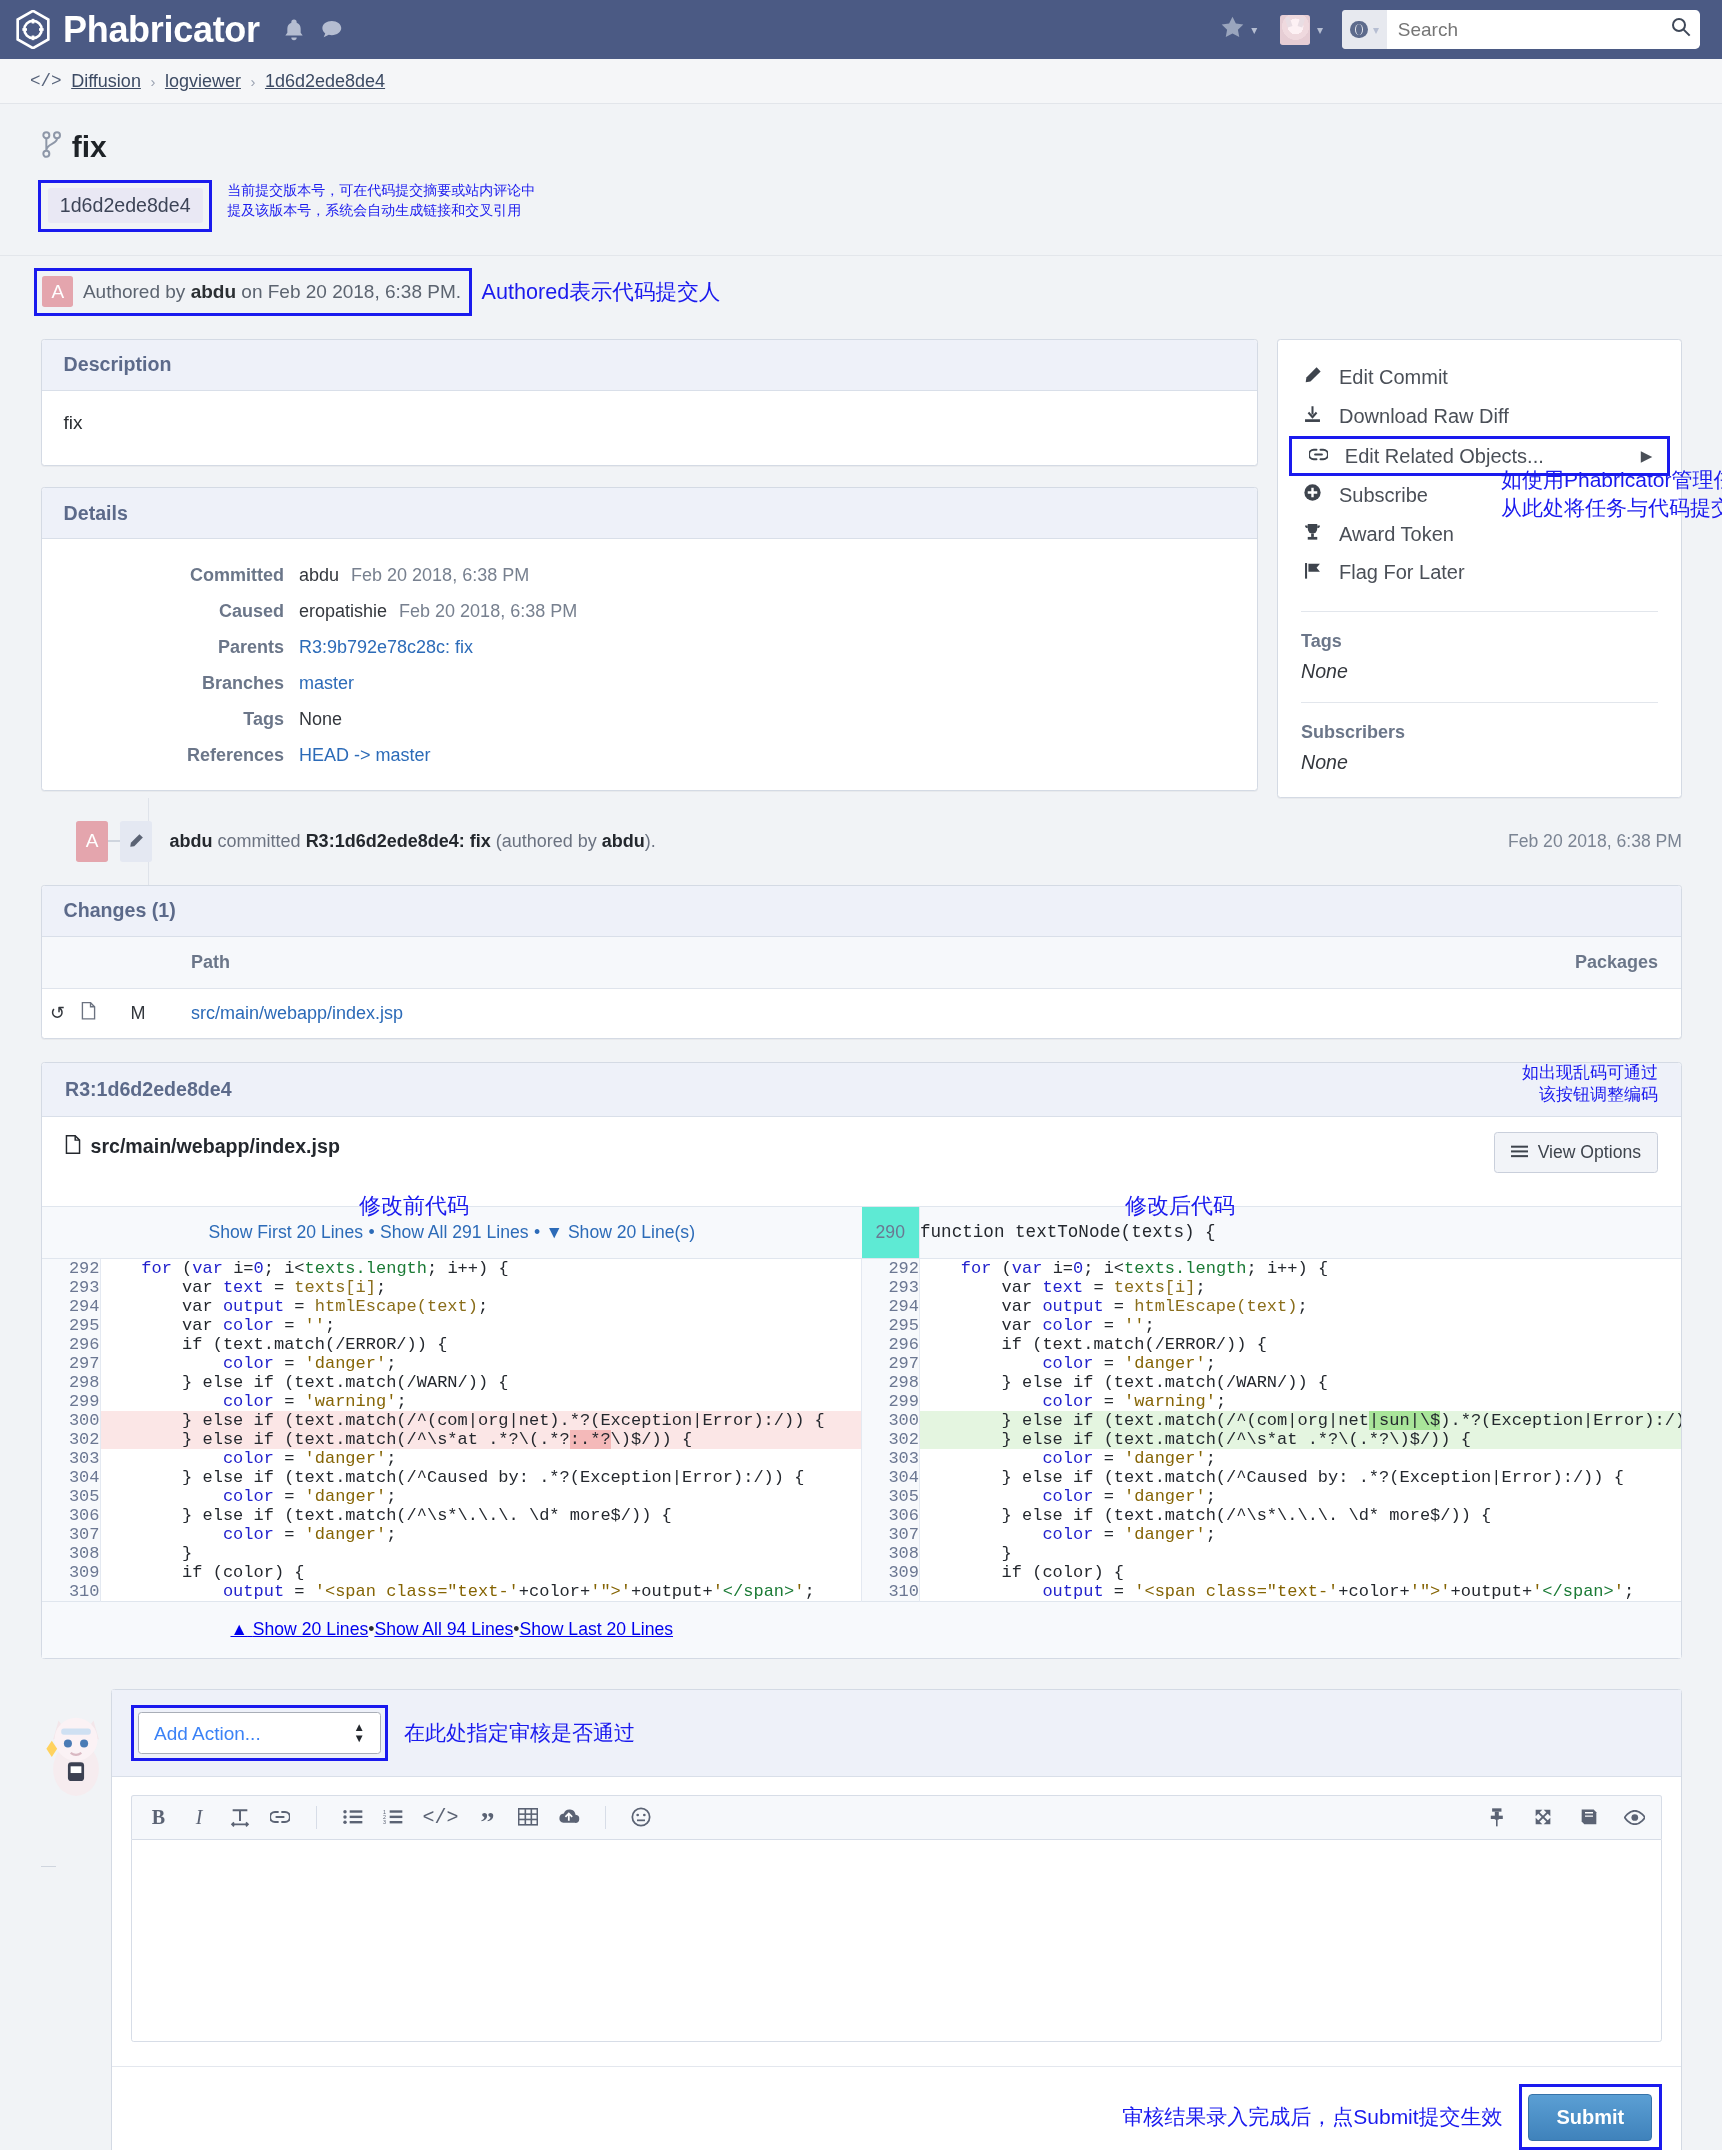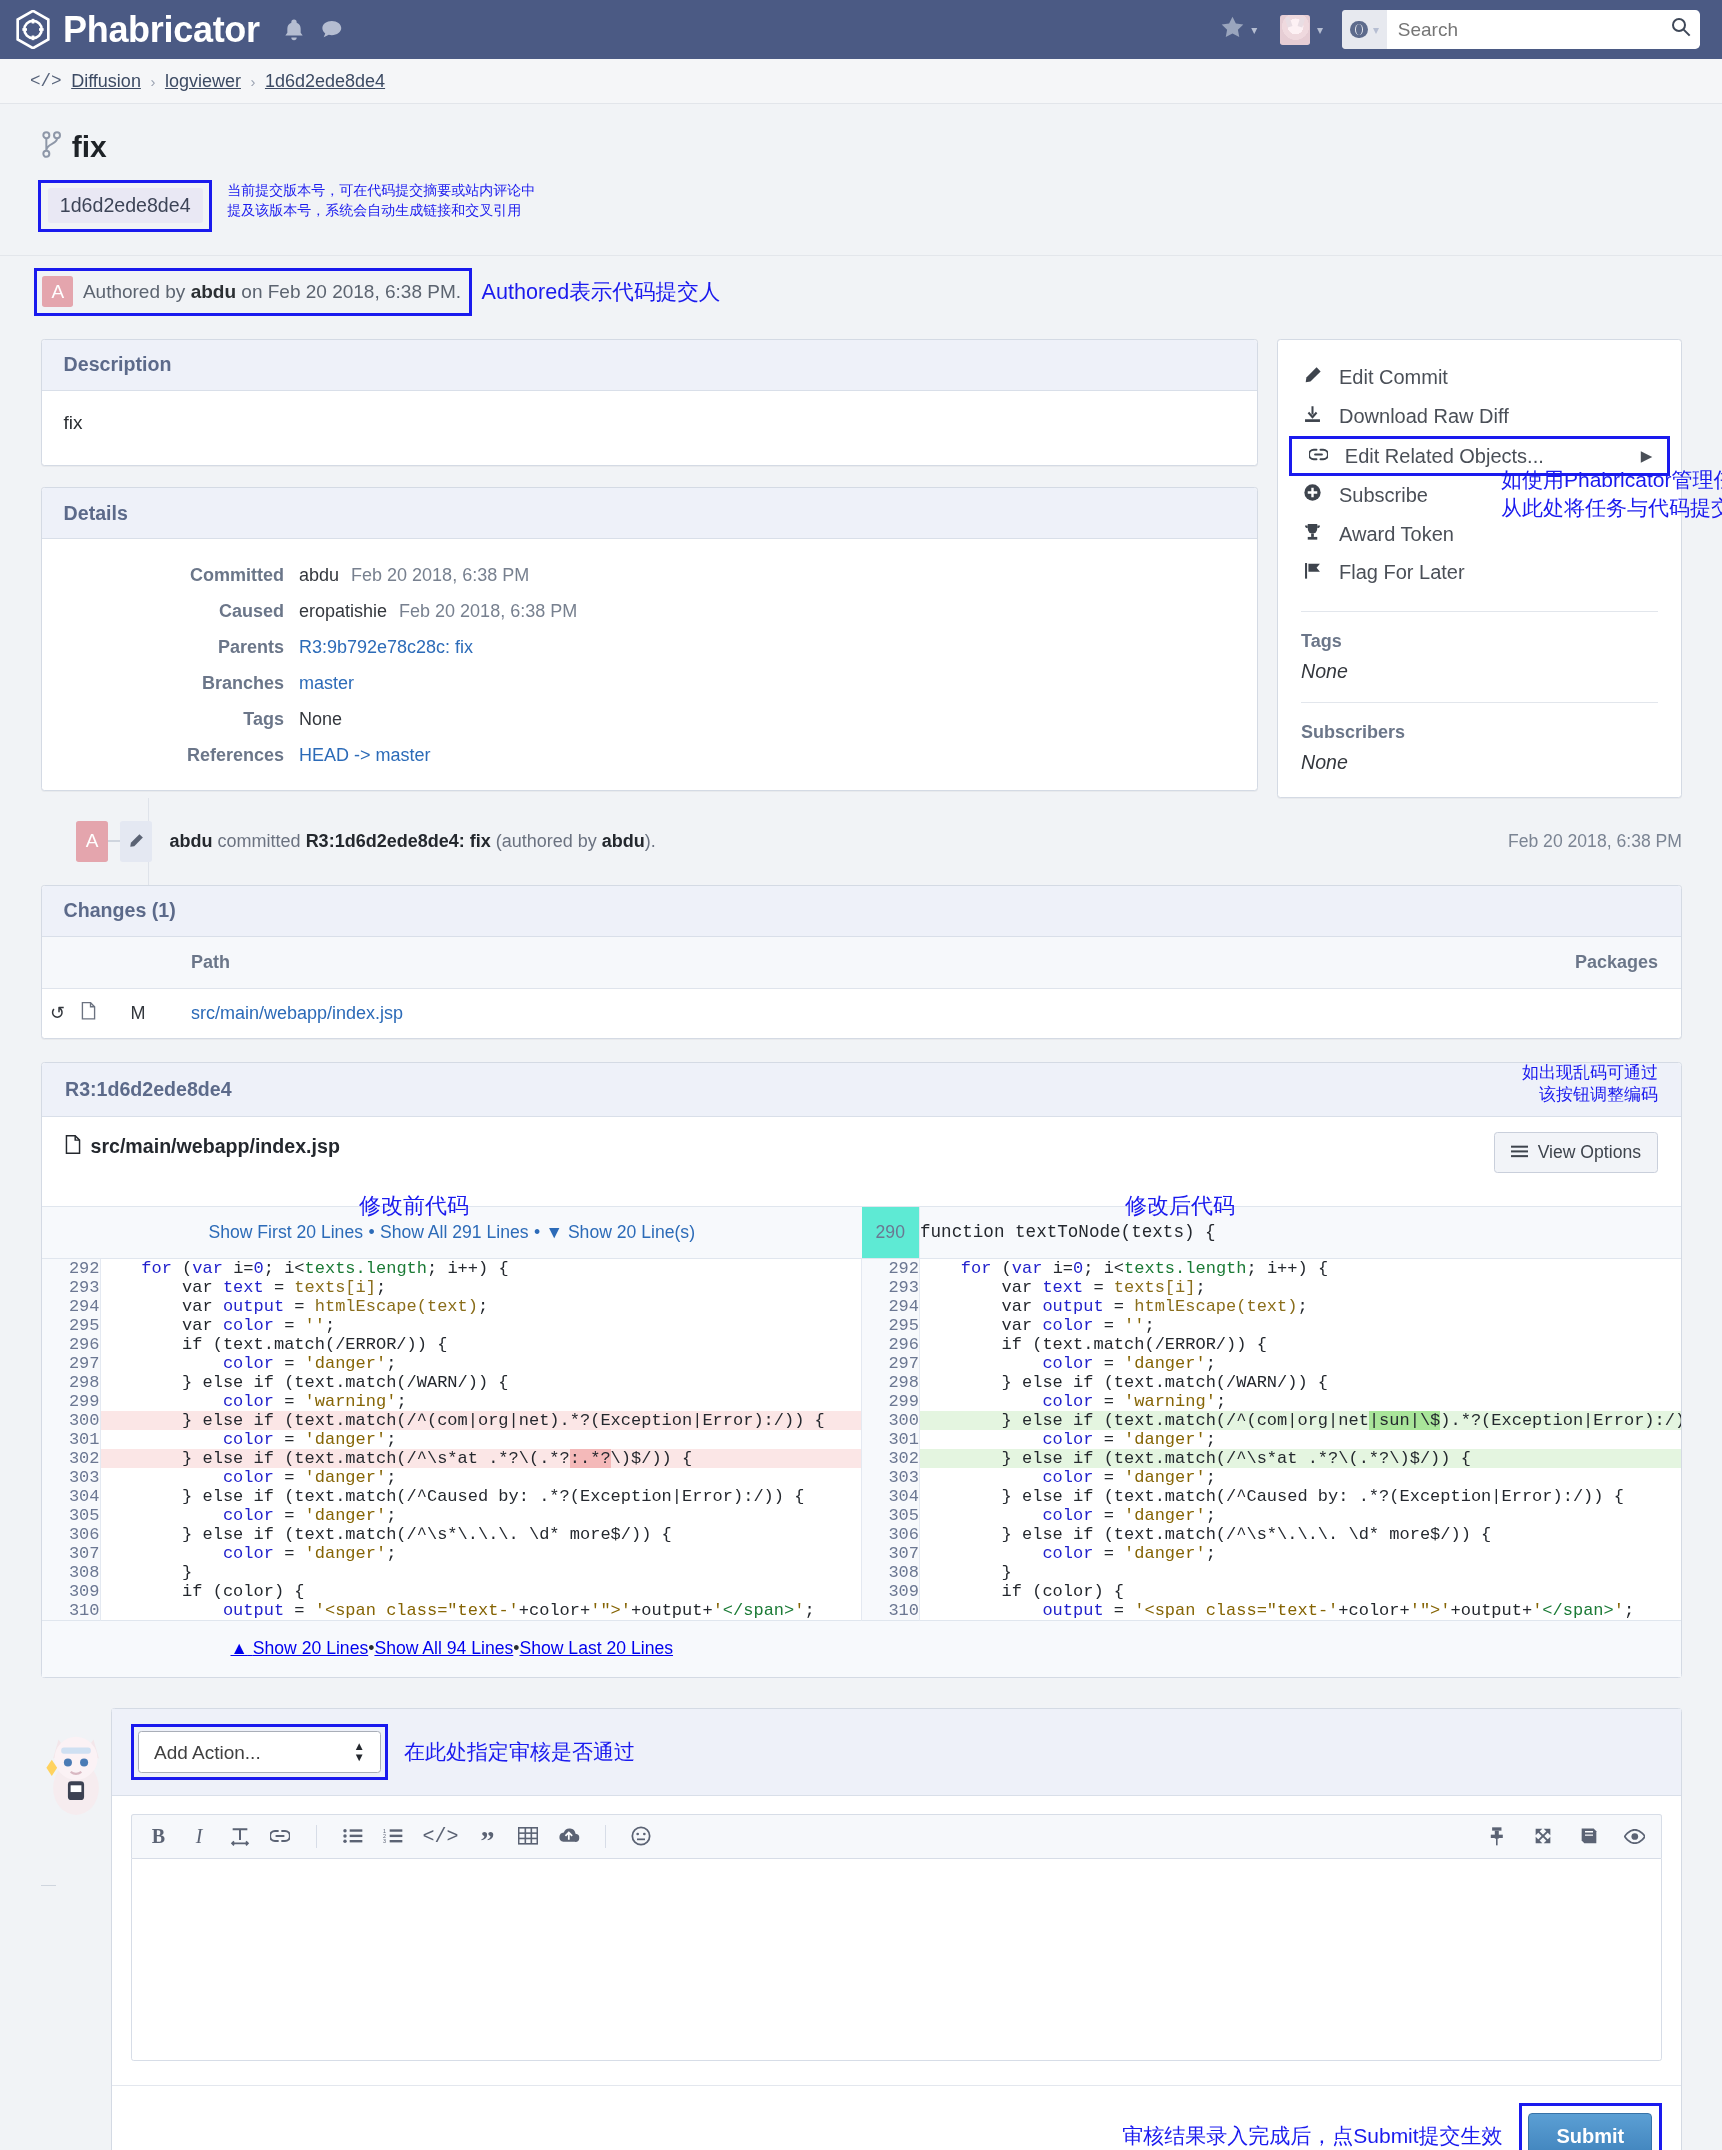--- a/index.html
+++ b/index.html
@@ -164,21 +164,21 @@
   .fn  { color:#8a6d1a; }
 
   
   .comment-area { margin: 30px 41px 41px 41px; display:flex; align-items:flex-start; position:relative;}
   .chibi { width:70px; height:95px; margin-top:15px; position:relative; flex:0 0 auto;}
   .chibi-dash { width:15px; height:1.4px; background:#cfd5de; margin-top:62px; }
   .form-card { flex:1; background:#fff; border:0.7px solid #d4dae4; border-radius:3.4px; min-width:0;}
   .form-top { background:#eef1f9; border-bottom:0.7px solid #d9dfe9; padding:15px 19px; display:flex; align-items:center;}
   .sel-box { border:3.4px solid #1a1aee; display:inline-block; padding:4px; }
   .sel { appearance:none; -webkit-appearance:none; background:#fff; border:0.7px solid #a9aeb8;
-    border-radius:3.4px; font-size:19px; font-family:"Liberation Sans", sans-serif; color:#404040;
+    border-radius:3.4px; font-size:19px; font-family:"Liberation Sans", sans-serif; color:#3b82f6;
     padding:9.5px 47px 9.5px 15px; width:243px; }
   .sel-wrap { position:relative; display:inline-block; }
   .sel-arrows { position:absolute; right:16px; top:50%; transform:translateY(-50%);
     font-size:11.5px; line-height:0.95; color:#24282e; text-align:center; pointer-events:none;}
   .form-anno { color:#1a1aee; font-size:21px; margin-left:16px; }
 
   .editor { padding:17.6px 19px 19px 19px; }
   .toolbar { background:#f6f8fb; border:0.7px solid #d7dde7; border-bottom:0; border-radius:2.7px 2.7px 0 0;
     display:flex; align-items:center; padding:8px 15px; gap:17.6px; }
   .tb { color:#5b6374; font-size:20px; display:flex; align-items:center; justify-content:center;
@@ -555,26 +555,20 @@
           <td class="code">            <span class="kw">color</span> = <span class="str">'warning'</span>;</td>
         </tr>
 
         <tr class="old">
           <td class="ln">300</td>
           <td class="code code-l">        } else if (text.match(/^(com|org|net).*?(Exception|Error):/)) {</td>
           <td class="ln">300</td>
           <td class="code" style="background:#e4f5e0">        } else if (text.match(/^(com|org|net<span class="wordnew">|sun|\$</span>).*?(Exception|Error):/)) {</td>
         </tr>
 
-        <tr>
-          <td class="ln">301</td>
-          <td class="code code-l">            <span class="kw">color</span> = <span class="str">'danger'</span>;</td>
-          <td class="ln">301</td>
-          <td class="code">            <span class="kw">color</span> = <span class="str">'danger'</span>;</td>
-        </tr>
 
         <tr class="old">
           <td class="ln">302</td>
           <td class="code code-l">        } else if (text.match(/^\s*at .*?\(.*?<span class="wordold">:.*?</span>\)$/)) {</td>
           <td class="ln">302</td>
           <td class="code" style="background:#e4f5e0">        } else if (text.match(/^\s*at .*?\(.*?\)$/)) {</td>
         </tr>
 
         <tr>
           <td class="ln">303</td>

